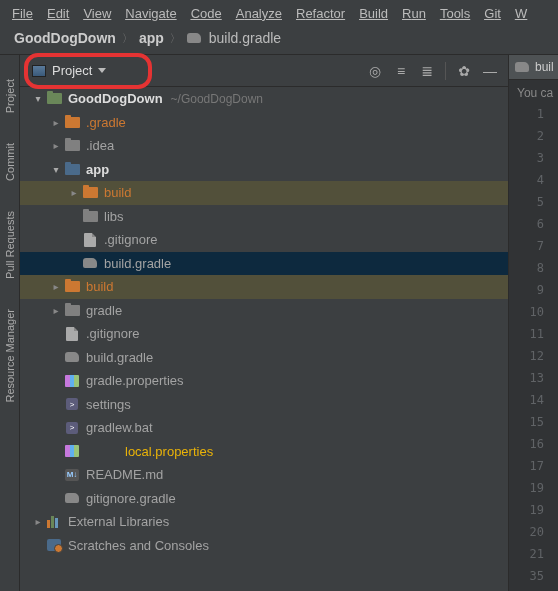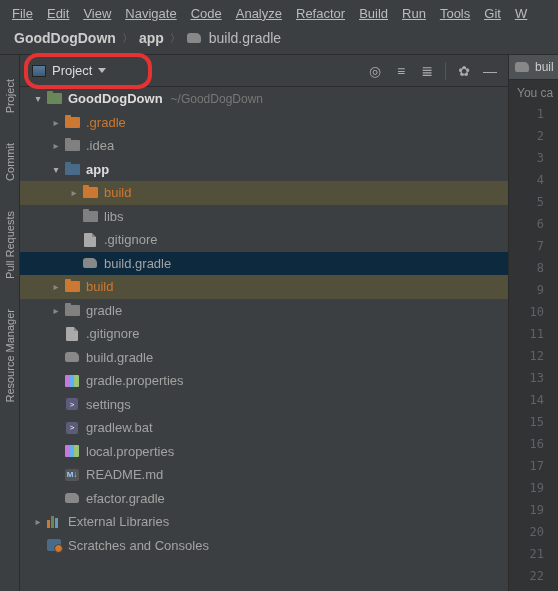--- a/index.html
+++ b/index.html
@@ -167,21 +167,21 @@
   }
   .lib-icn span{width:3px;background:#6a9fb5;}
   .lib-icn span:nth-child(1){height:8px;background:#cc7832;}
   .lib-icn span:nth-child(2){height:12px;background:#6a8759;}
   .lib-icn span:nth-child(3){height:10px;background:#6897bb;}
   .scratch-icn{width:14px;height:12px;background:#4a6a8a;border-radius:2px;position:relative;}
   .scratch-icn::after{content:"";position:absolute;right:-2px;bottom:-2px;width:7px;height:7px;background:#cc7832;border-radius:50%;border:1px solid #3c3f41;}
   .node-label { color:#a3a3a3; }
   .node-label.bold { font-weight:bold; color:#ddd; }
   .node-label.orange { color:#cc7832; }
-  .node-label.yellow { color:#a3a3a3; }
+  .node-label.yellow { color:#eab308;margin-left:39px; }
   .node-path { color:#777; margin-left:8px; font-size:12px;}
   .editor-col {
     width: 50px;
     background:#313335;
     border-left:1px solid #2b2b2b;
     display:flex;
     flex-direction:column;
   }
   .editor-tab {
     height:28px;
@@ -405,21 +405,21 @@
             <span class="md-icn">M↓</span>
           </span>
           <span class="node-label">README.md</span>
         </div>
         <div class="tree-row">
           <span class="indent" style="width: 24px;"></span>
           <span class="arrow none"></span>
           <span class="node-icon">
             <span class="gradle-icn"></span>
           </span>
-          <span class="node-label">efactor.gradle</span>
+          <span class="node-label">gitignore.gradle</span>
         </div>
         <div class="tree-row">
           <span class="indent" style="width: 6px;"></span>
           <span class="arrow col"></span>
           <span class="node-icon">
             <span class="lib-icn">
               <span></span>
               <span></span>
               <span></span>
             </span>
@@ -458,16 +458,16 @@
         <div>12</div>
         <div>13</div>
         <div>14</div>
         <div>15</div>
         <div>16</div>
         <div>17</div>
         <div>19</div>
         <div>19</div>
         <div>20</div>
         <div>21</div>
-        <div>22</div>
+        <div>35</div>
       </div>
   </div>
 </div>
 
 </body></html>

